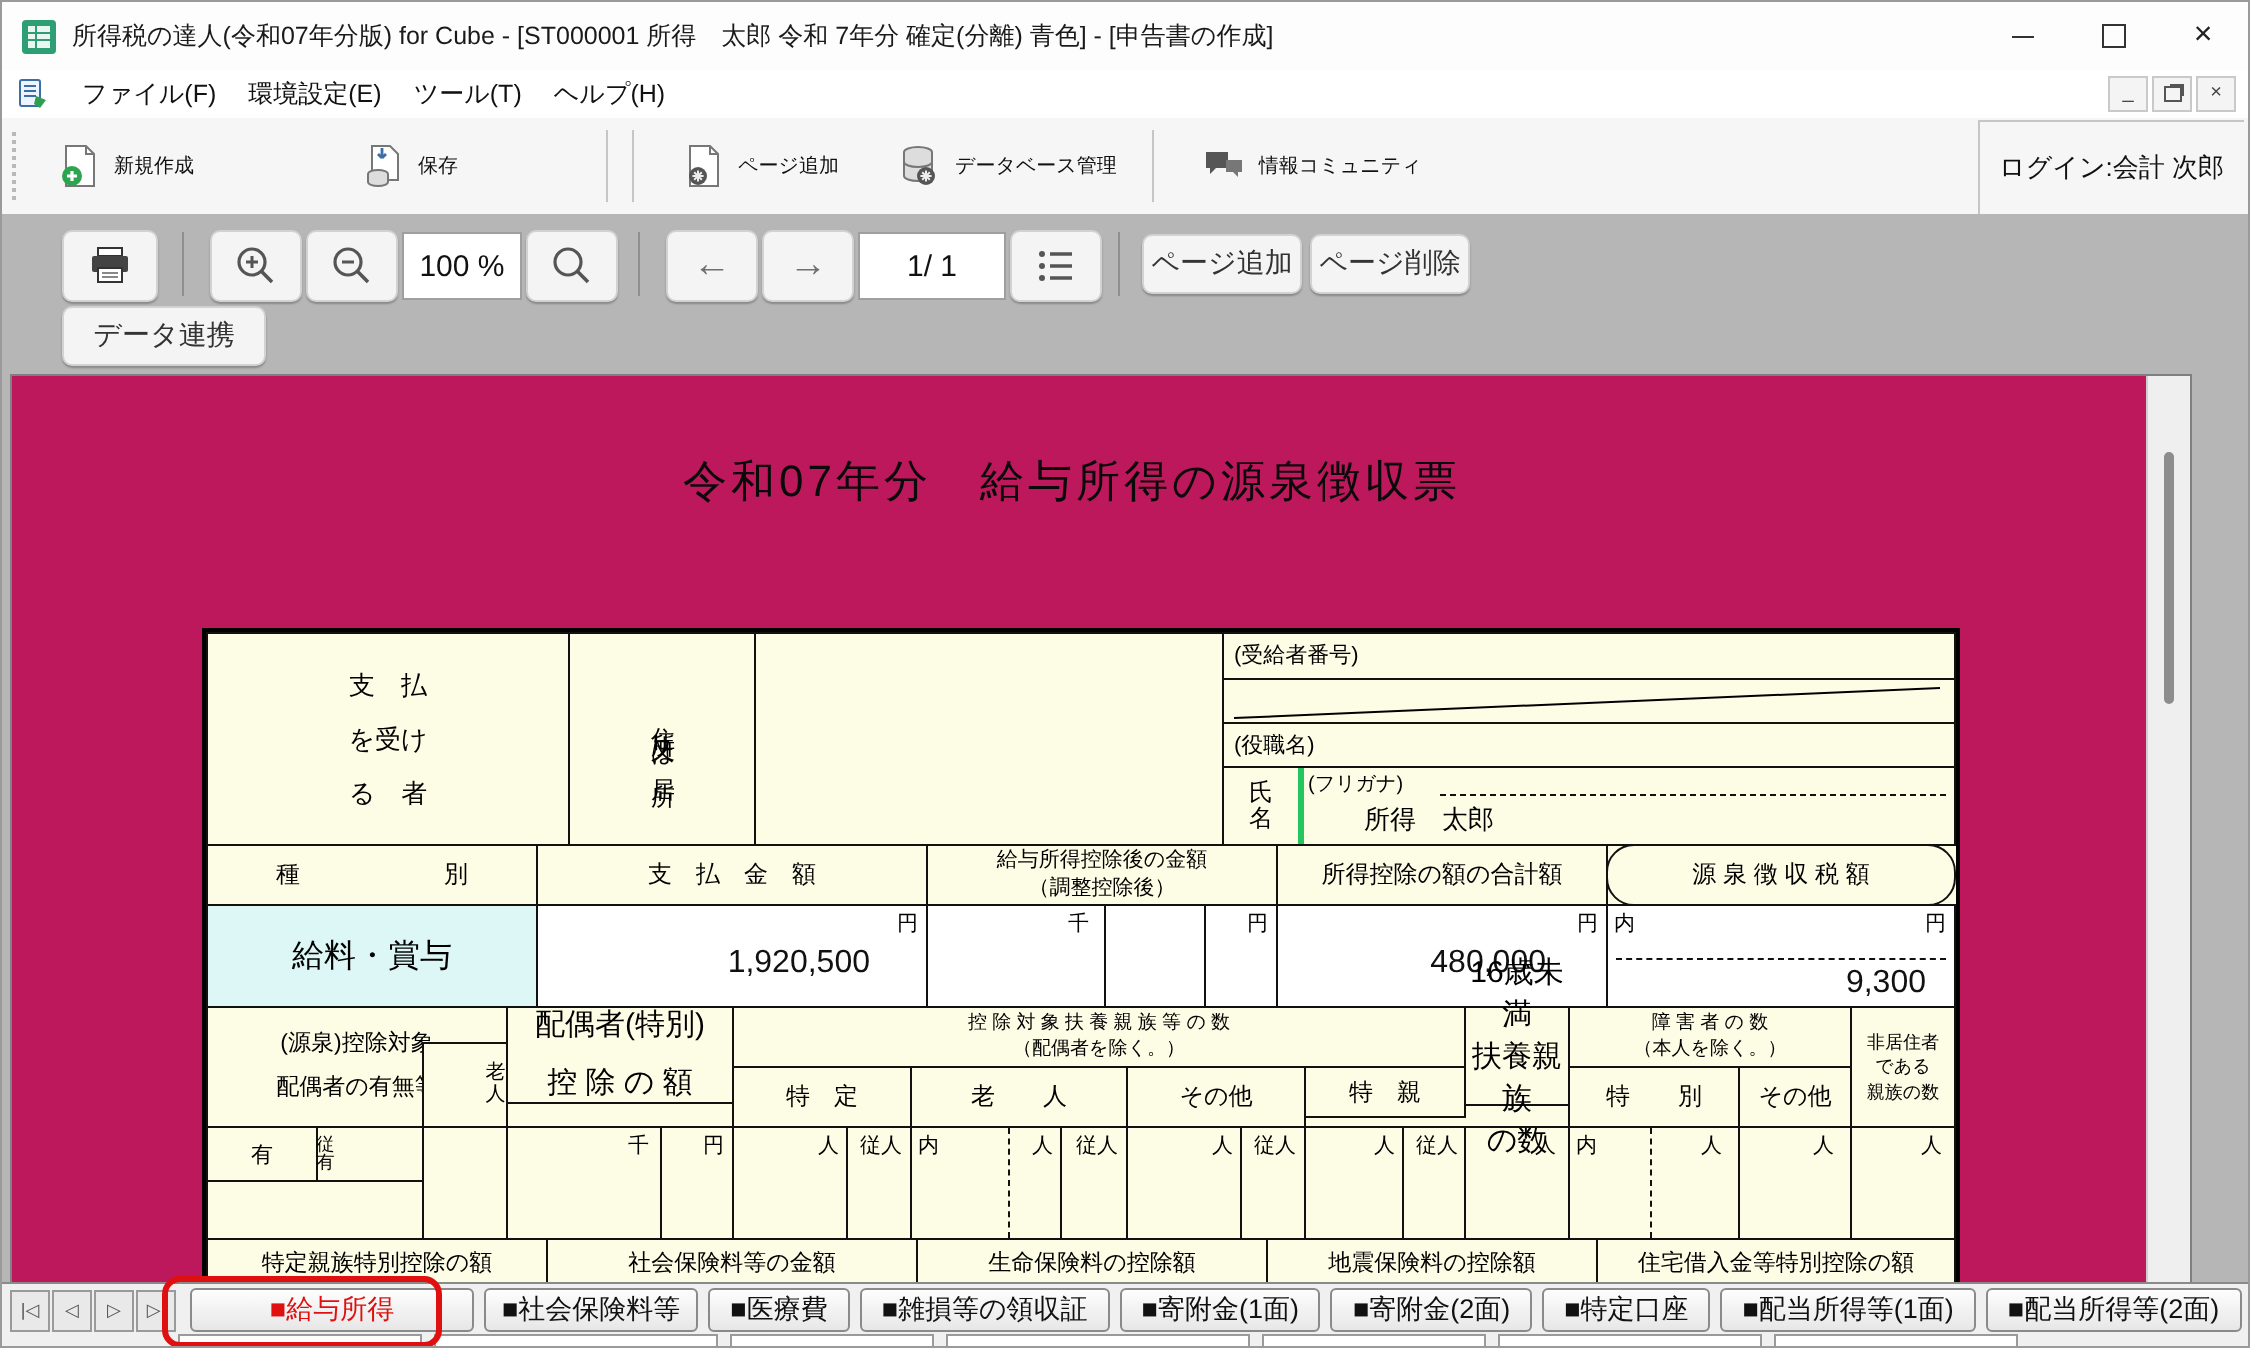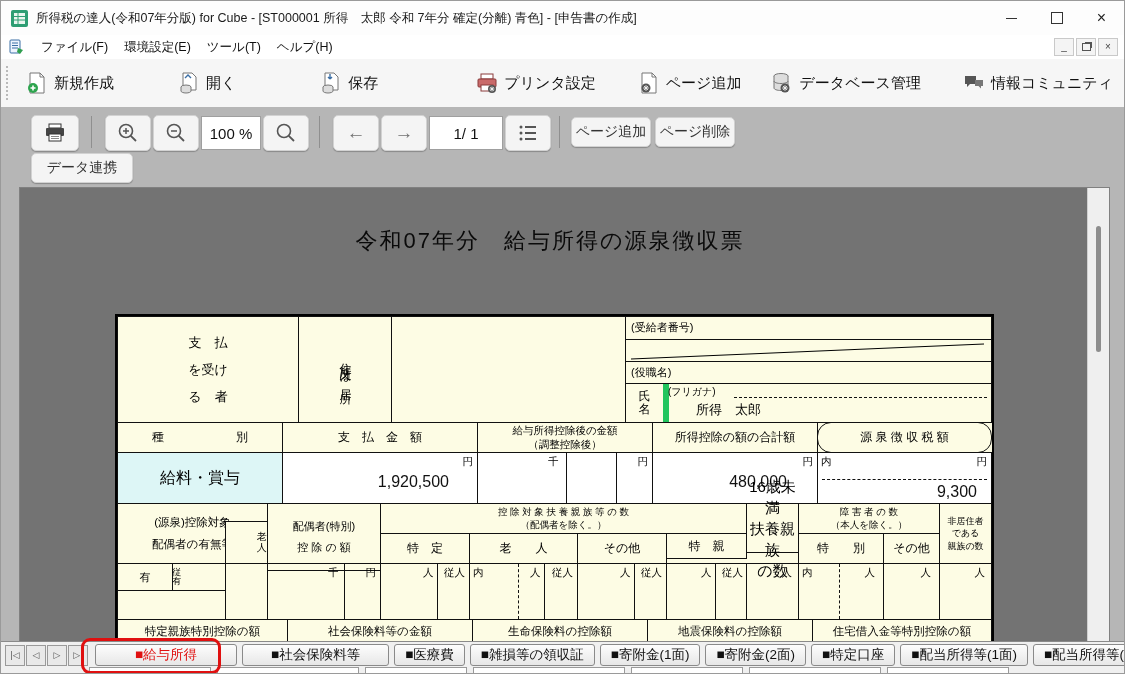--- a/index.html
+++ b/index.html
@@ -19,34 +19,34 @@
   .menubar{position:absolute;left:0;top:34px;width:100%;height:24px;background:#ffffff;border-bottom:1px solid #e3e3e3;display:flex;align-items:center;}
   .menubar .menuicon{margin-left:8px;width:16px;height:16px;}
   .menuitem{margin-left:16px;font-size:12.5px;color:#111;}
   .mdibtns{margin-left:auto;display:flex;margin-right:6px;}
   .mdibtn{width:18px;height:16px;border:1px solid #c9c9c9;background:#f4f4f4;margin-left:2px;display:flex;align-items:center;justify-content:center;font-size:10px;color:#444;line-height:1;}
   .mdi-restore{width:7px;height:6px;border:1px solid #555;box-shadow:2px -2px 0 -1px #555;}
 
   
   .toolbar1{position:absolute;left:0;top:58px;width:100%;height:48px;background:#f6f6f6;border-bottom:1px solid #9f9f9f;display:flex;align-items:center;}
   .grip{width:3px;height:34px;margin-left:5px;border-left:2px dotted #b9b9b9;}
-  .tbtn{display:flex;align-items:center;height:40px;padding:0 12px;margin-left:6px;font-size:15px;color:#111;white-space:nowrap;}
+  .tbtn{display:flex;align-items:center;height:40px;padding:0 12px;margin-left:6px;font-size:10px;color:#111;white-space:nowrap;}
   .tbtn svg{margin-right:6px;}
   .vsep{width:1px;height:36px;background:#c6c6c6;margin:0 6px;}
   .loginbox{margin-left:auto;margin-right:2px;height:46px;border-left:1px solid #c6c6c6;border-top:1px solid #c6c6c6;display:flex;align-items:center;padding:0 10px;font-size:13px;color:#111;white-space:nowrap;}
 
   
   .viewbar{position:absolute;left:0;top:106px;width:100%;height:80px;background:#b6b6b6;}
   .vbtn{position:absolute;height:34px;background:#f4f4f4;border:1px solid #d2d2d2;border-radius:5px;box-shadow:0 1px 1px rgba(0,0,0,.25);display:flex;align-items:center;justify-content:center;font-size:15px;color:#333;}
   .vfield{position:absolute;height:32px;background:#ffffff;border:1px solid #9f9f9f;display:flex;align-items:center;justify-content:center;font-size:15px;color:#111;}
   .vsep2{position:absolute;width:1px;height:32px;background:#8f8f8f;}
   .arrowglyph{font-size:19px;color:#707070;}
 
   
-  .viewport{position:absolute;left:18px;top:186px;width:1089px;height:454px;border:1px solid #808080;background:#737373;overflow:hidden;}
+  .viewport{position:absolute;left:4px;top:186px;width:1089px;height:454px;border:1px solid #808080;background:#be185d;overflow:hidden;}
   .scrollbar{position:absolute;right:0;top:0;width:21px;height:454px;background:#efefef;border-left:1px solid #d0d0d0;}
   .scrollthumb{position:absolute;left:8px;top:38px;width:5px;height:126px;background:#8d8d8d;border-radius:3px;}
   .doctitle{position:absolute;left:0;top:38px;width:1060px;text-align:center;font-size:22px;color:#0a0a0a;letter-spacing:2px;}
 
   
   .form{position:absolute;left:95px;top:126px;width:875px;height:327px;border:2px solid #000;box-sizing:content-box;background:#fdfce4;}
   .fc{position:absolute;border:1px solid #111;box-sizing:border-box;font-size:12px;color:#000;}
   .cen{display:flex;align-items:center;justify-content:center;text-align:center;}
   .pre{white-space:pre-line;}
   .vert{writing-mode:vertical-rl;letter-spacing:3px;}
@@ -106,49 +106,30 @@
     <div class="grip"></div>
     <div class="tbtn">
       <svg width="22" height="22" viewBox="0 0 22 22">
           <path d="M4 1h10l4 4v16H4z" fill="#fff" stroke="#777"></path>
           <path d="M14 1v4h4" fill="none" stroke="#777"></path>
           <circle cx="7" cy="16" r="5" fill="#2da44e"></circle>
           <path d="M7 13.5v5M4.5 16h5" stroke="#fff" stroke-width="1.6"></path>
         </svg>
       <span>新規作成</span>
     </div>
-    <div class="tbtn" style="margin-left:40px;">
-      <svg width="22" height="22" viewBox="0 0 22 22">
-          <path d="M5 1h9l4 4v13H5z" fill="#fff" stroke="#777"></path>
-          <path d="M7 6l3-3 3 3" fill="none" stroke="#3a6ea5" stroke-width="1.4"></path>
-          <ellipse cx="8" cy="15" rx="5" ry="2" fill="#ddd" stroke="#777"></ellipse>
-          <path d="M3 15v4c0 1.1 2.2 2 5 2s5-.9 5-2v-4" fill="#ddd" stroke="#777"></path>
-        </svg>
-      <span>開く</span>
-    </div>
     <div class="tbtn" style="margin-left:60px;">
       <svg width="22" height="22" viewBox="0 0 22 22">
           <path d="M5 1h9l4 4v13H5z" fill="#fff" stroke="#777"></path>
           <path d="M10 2v5m0 0l-2-2m2 2l2-2" fill="none" stroke="#3a6ea5" stroke-width="1.4"></path>
           <ellipse cx="8" cy="15" rx="5" ry="2" fill="#ddd" stroke="#777"></ellipse>
           <path d="M3 15v4c0 1.1 2.2 2 5 2s5-.9 5-2v-4" fill="#ddd" stroke="#777"></path>
         </svg>
       <span>保存</span>
     </div>
     <div class="vsep" style="margin-left:62px;"></div>
-    <div class="tbtn">
-      <svg width="22" height="22" viewBox="0 0 22 22">
-          <rect x="5" y="2" width="12" height="5" fill="#fff" stroke="#8a3b3b"></rect>
-          <rect x="2" y="7" width="18" height="8" rx="1" fill="#c96a6a" stroke="#8a3b3b"></rect>
-          <rect x="5" y="13" width="12" height="6" fill="#fff" stroke="#8a3b3b"></rect>
-          <circle cx="16" cy="17" r="4" fill="#555"></circle>
-          <path d="M16 14.6v4.8M13.6 17h4.8M14.3 15.3l3.4 3.4M17.7 15.3l-3.4 3.4" stroke="#eee" stroke-width="1"></path>
-        </svg>
-      <span>プリンタ設定</span>
-    </div>
     <div class="vsep"></div>
     <div class="tbtn">
       <svg width="22" height="22" viewBox="0 0 22 22">
           <path d="M4 1h10l4 4v16H4z" fill="#fff" stroke="#777"></path>
           <path d="M14 1v4h4" fill="none" stroke="#777"></path>
           <circle cx="8" cy="16" r="4.5" fill="#555"></circle>
           <path d="M8 13.2v5.6M5.2 16h5.6M6.1 14.1l3.8 3.8M9.9 14.1l-3.8 3.8" stroke="#eee" stroke-width="1"></path>
         </svg>
       <span>ページ追加</span>
     </div>
@@ -239,21 +220,21 @@
       </div>
       <div class="fc" style="left:274px;top:0;width:235px;height:107px;"></div>
       <div class="fc" style="left:508px;top:0;width:367px;height:107px;">
         <div style="position:absolute;left:0;top:0;width:100%;height:23px;border-bottom:1px solid #111;font-size:11px;padding:3px 0 0 5px;box-sizing:border-box;">(受給者番号)</div>
         <div style="position:absolute;left:0;top:23px;width:100%;height:22px;border-bottom:1px solid #111;box-sizing:border-box;">
           <svg width="365" height="22" style="display:block;">
               <line x1="5" y1="19" x2="358" y2="4" stroke="#000" stroke-width="1"></line>
             </svg>
         </div>
         <div style="position:absolute;left:0;top:45px;width:100%;height:22px;border-bottom:1px solid #111;font-size:11px;padding:3px 0 0 5px;box-sizing:border-box;">(役職名)</div>
-        <div style="position:absolute;left:0;top:67px;width:37px;height:38px;border-right:6px solid #22c55e;display:flex;align-items:center;justify-content:center;">
+        <div style="position:absolute;left:0;top:67px;width:37px;height:38px;border-right:3px solid #22c55e;display:flex;align-items:center;justify-content:center;">
           <span class="stack" style="font-size:12px;">氏名</span>
         </div>
         <div style="position:absolute;left:38px;top:67px;right:0;height:38px;">
           <span style="position:absolute;left:4px;top:1px;font-size:10px;">(フリガナ)</span>
           <div style="position:absolute;left:70px;right:4px;top:13px;border-bottom:1px dashed #111;"></div>
           <span style="position:absolute;left:32px;bottom:3px;font-size:13px;">所得　太郎</span>
         </div>
       </div>
 
       <div class="fc cen" style="left:0;top:106px;width:166px;height:31px;">種　　　　　　別</div>
@@ -283,21 +264,21 @@
         <span class="unit" style="right:4px;top:2px;">円</span>
         <div style="position:absolute;left:4px;right:4px;top:26px;border-top:1px dashed #111;"></div>
         <span class="val" style="right:14px;bottom:2px;">9,300</span>
       </div>
 
       <div class="fc cen pre" style="left:0;top:187px;width:151px;height:61px;font-size:11.5px;line-height:1.9;">(源泉)控除対象
 配偶者の有無等</div>
       <div class="fc cen" style="left:108px;top:205px;width:43px;height:43px;background:#fdfce4;justify-content:flex-end;">
         <span class="stack" style="font-size:10px;">老人</span>
       </div>
-      <div class="fc cen pre" style="left:150px;top:187px;width:114px;height:68px;font-size:11px;line-height:1.9;">配偶者(特別)
+      <div class="fc cen pre" style="left:150px;top:187px;width:114px;height:49px;font-size:15px;line-height:1.9;">配偶者(特別)
 控 除 の 額</div>
       <div class="fc cen pre" style="left:263px;top:187px;width:367px;height:31px;font-size:9.5px;line-height:1.35;">控 除 対 象 扶 養 親 族 等 の 数
 （配偶者を除く。）</div>
       <div class="fc cen" style="left:263px;top:217px;width:90px;height:31px;">特　定</div>
       <div class="fc cen" style="left:352px;top:217px;width:109px;height:31px;">老　　人</div>
       <div class="fc cen" style="left:460px;top:217px;width:90px;height:31px;">その他</div>
       <div class="fc cen" style="left:549px;top:217px;width:81px;height:26px;">特　親</div>
       <div class="fc cen pre" style="left:629px;top:187px;width:53px;height:50px;font-size:15px;line-height:1.4;">16歳未満
 扶養親族
 の数</div>
@@ -372,21 +353,21 @@
 
   <div style="position:absolute;left:0;top:640px;width:100%;height:26px;background:#f0f0f0;border-top:1px solid #8a8a8a;display:flex;align-items:center;">
     <div style="display:flex;margin-left:4px;">
       <div style="width:18px;height:19px;border:1px solid #9a9a9a;background:#e9e9e9;margin-right:1px;display:flex;align-items:center;justify-content:center;font-size:9px;color:#555;">|◁</div>
       <div style="width:18px;height:19px;border:1px solid #9a9a9a;background:#e9e9e9;margin-right:1px;display:flex;align-items:center;justify-content:center;font-size:9px;color:#555;">◁</div>
       <div style="width:18px;height:19px;border:1px solid #9a9a9a;background:#e9e9e9;margin-right:1px;display:flex;align-items:center;justify-content:center;font-size:9px;color:#555;">▷</div>
       <div style="width:18px;height:19px;border:1px solid #9a9a9a;background:#e9e9e9;margin-right:1px;display:flex;align-items:center;justify-content:center;font-size:9px;color:#555;">▷|</div>
     </div>
     <div style="display:flex;margin-left:6px;flex-wrap:nowrap;overflow:hidden;">
       <div style="flex:0 0 auto;min-width:120px;height:20px;line-height:20px;padding:0 10px;margin-right:5px;background:linear-gradient(#fdfdfd,#e7e7e7);border:1px solid #8a8a8a;border-radius:3px;font-size:13.5px;text-align:center;color:#e01010;"><span>■</span><span>給与所得</span></div>
-      <div style="flex:0 0 auto;height:20px;line-height:20px;padding:0 28px;margin-right:5px;background:linear-gradient(#fdfdfd,#e7e7e7);border:1px solid #8a8a8a;border-radius:3px;font-size:13.5px;color:#111;"><span>■</span><span>社会保険料等</span></div>
+      <div style="flex:0 0 auto;height:20px;line-height:20px;padding:0 8px;margin-right:5px;background:linear-gradient(#fdfdfd,#e7e7e7);border:1px solid #8a8a8a;border-radius:3px;font-size:13.5px;color:#111;"><span>■</span><span>社会保険料等</span></div>
       <div style="flex:0 0 auto;height:20px;line-height:20px;padding:0 10px;margin-right:5px;background:linear-gradient(#fdfdfd,#e7e7e7);border:1px solid #8a8a8a;border-radius:3px;font-size:13.5px;color:#111;"><span>■</span><span>医療費</span></div>
       <div style="flex:0 0 auto;height:20px;line-height:20px;padding:0 10px;margin-right:5px;background:linear-gradient(#fdfdfd,#e7e7e7);border:1px solid #8a8a8a;border-radius:3px;font-size:13.5px;color:#111;"><span>■</span><span>雑損等の領収証</span></div>
       <div style="flex:0 0 auto;height:20px;line-height:20px;padding:0 10px;margin-right:5px;background:linear-gradient(#fdfdfd,#e7e7e7);border:1px solid #8a8a8a;border-radius:3px;font-size:13.5px;color:#111;"><span>■</span><span>寄附金(1面)</span></div>
       <div style="flex:0 0 auto;height:20px;line-height:20px;padding:0 10px;margin-right:5px;background:linear-gradient(#fdfdfd,#e7e7e7);border:1px solid #8a8a8a;border-radius:3px;font-size:13.5px;color:#111;"><span>■</span><span>寄附金(2面)</span></div>
       <div style="flex:0 0 auto;height:20px;line-height:20px;padding:0 10px;margin-right:5px;background:linear-gradient(#fdfdfd,#e7e7e7);border:1px solid #8a8a8a;border-radius:3px;font-size:13.5px;color:#111;"><span>■</span><span>特定口座</span></div>
       <div style="flex:0 0 auto;height:20px;line-height:20px;padding:0 10px;margin-right:5px;background:linear-gradient(#fdfdfd,#e7e7e7);border:1px solid #8a8a8a;border-radius:3px;font-size:13.5px;color:#111;"><span>■</span><span>配当所得等(1面)</span></div>
       <div style="flex:0 0 auto;height:20px;line-height:20px;padding:0 10px;margin-right:5px;background:linear-gradient(#fdfdfd,#e7e7e7);border:1px solid #8a8a8a;border-radius:3px;font-size:13.5px;color:#111;"><span>■</span><span>配当所得等(2面)</span></div>
     </div>
   </div>
 

